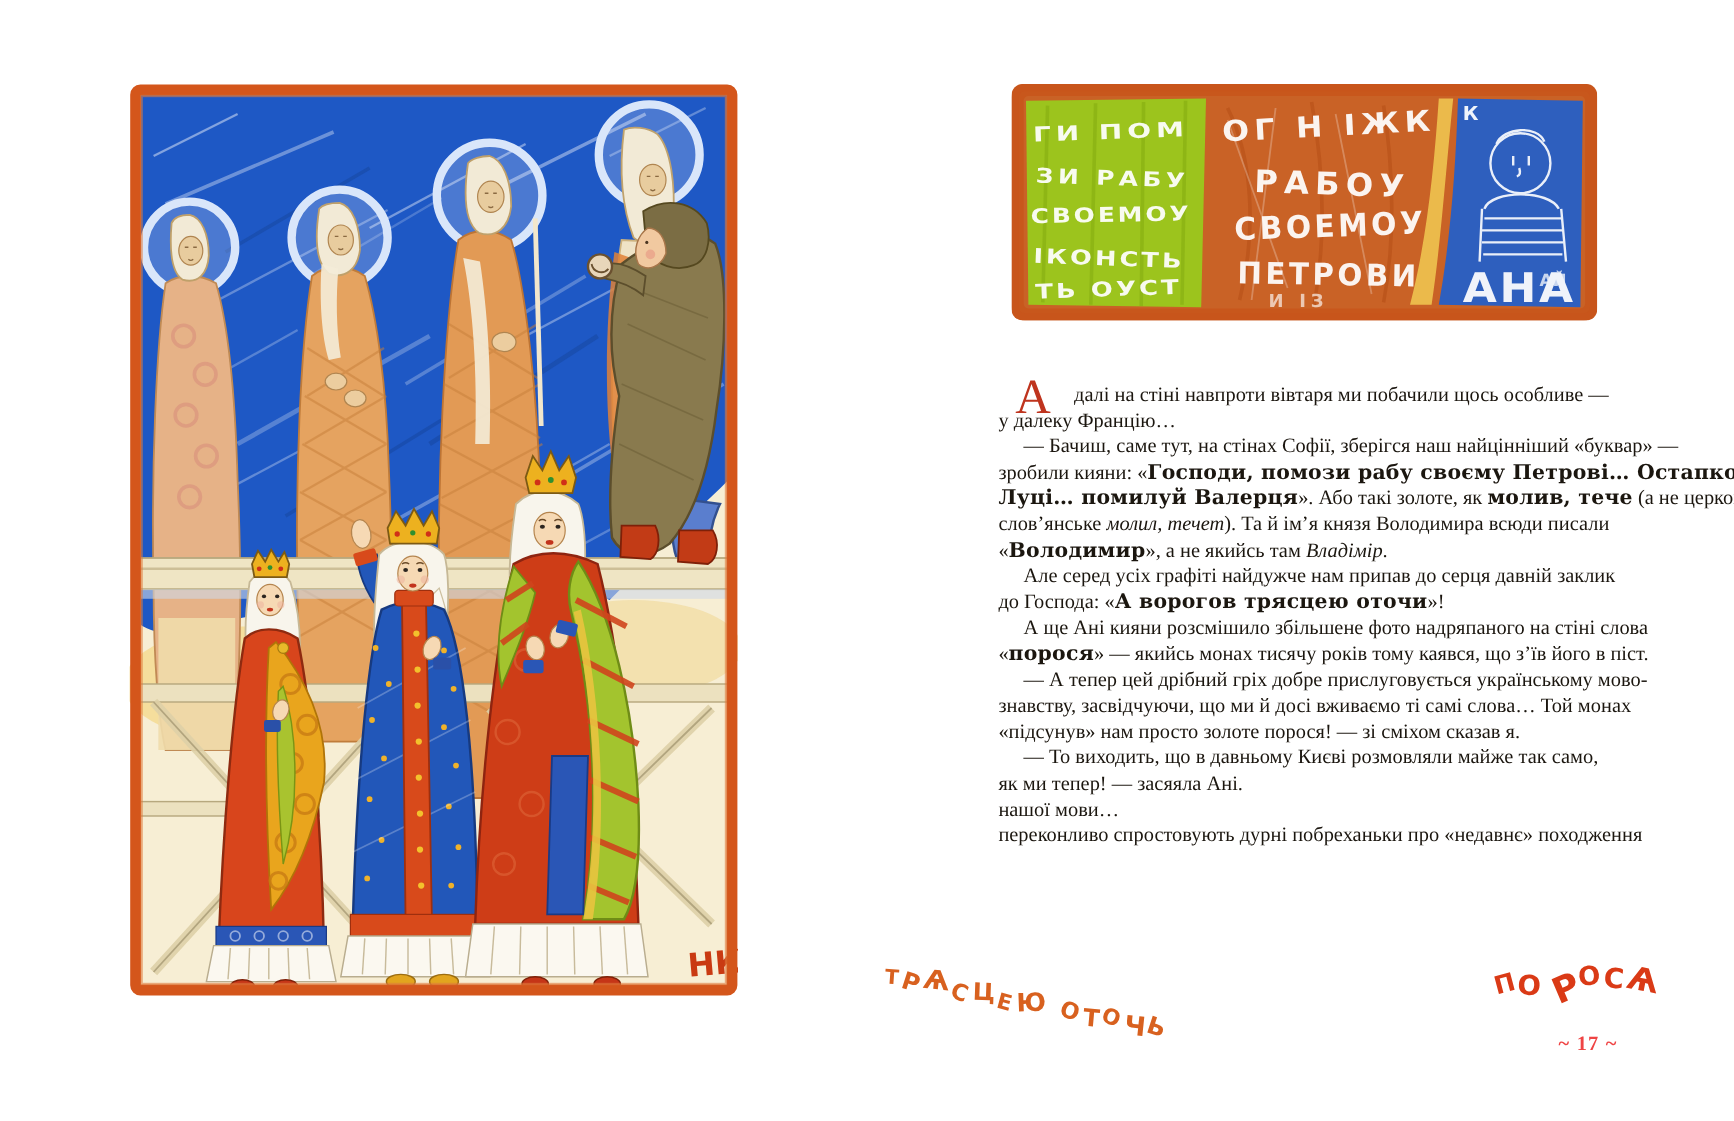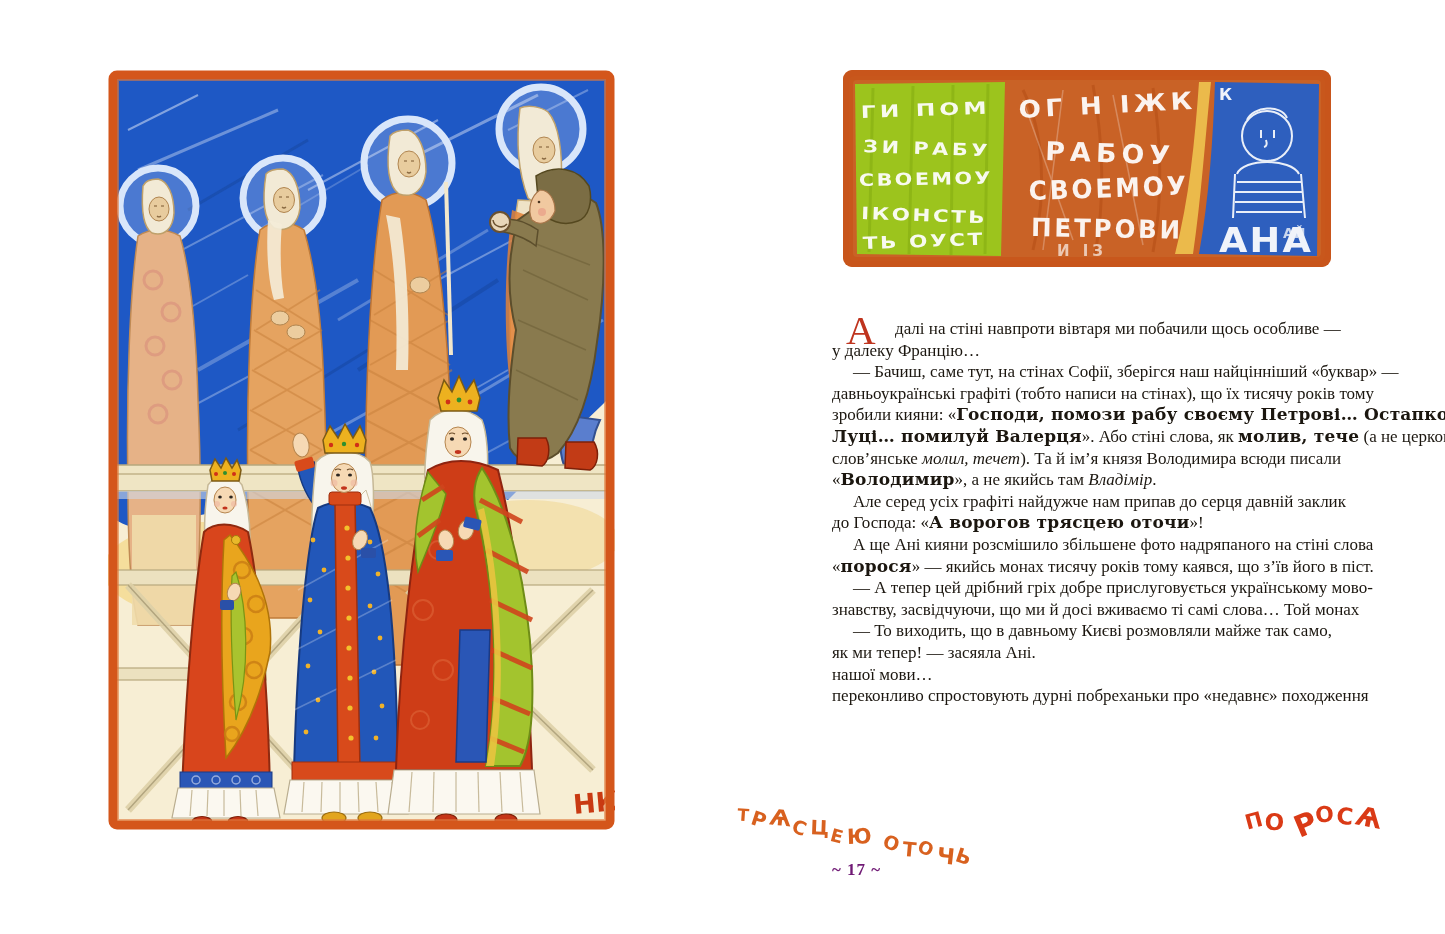--- a/index.html
+++ b/index.html
@@ -18,22 +18,22 @@
   .tline.ind{padding-left:21px;}
   .tline.dropline{position:relative;padding-left:63px;}
   .dropcap{
     position:absolute;left:14px;top:-8px;font-size:41px;line-height:1;
     color:#bf341e;font-family:"Liberation Serif",serif;
   }
   .run-g{font-family:"DejaVu Serif",serif;font-weight:700;letter-spacing:.2px;}
   .run-i{font-style:italic;}
   
   .pagenum{
-    left:832px;top:860px;width:516px;text-align:left;
-    font-size:17px;font-weight:bold;color:#701a75;letter-spacing:1px;
+    left:832px;top:860px;width:516px;text-align:right;
+    font-size:17px;font-weight:bold;color:#ef4444;letter-spacing:1px;
   }
   .hand{
     font-family:"DejaVu Sans",sans-serif;font-weight:700;white-space:nowrap;
   }
   .hl{left:740px;top:800px;font-size:20px;color:#d8611f;transform:rotate(10deg);transform-origin:left top;letter-spacing:3px;}
   .hr{left:1243px;top:796px;font-size:23px;color:#da3a16;transform:rotate(-3deg);transform-origin:left top;letter-spacing:4px;}
   .hand span{display:inline-block;}
 </style>
 </head>
 <body>
@@ -440,31 +440,31 @@
         <path d="M220,20 L200,180" fill="none"></path>
   </g>
   <rect x="3" y="3" width="482" height="191" rx="8" fill="none" stroke="#c8551b" stroke-width="6"></rect>
 </svg>
 </figure>
 
 <div class="abs textcol">
     <div class="tline dropline"><span class="dropcap">А</span><span>далі на стіні навпроти вівтаря ми побачили щось особливе —</span></div>
     <div class="tline"><span>у далеку Францію…</span></div>
     <div class="tline ind"><span>— Бачиш, саме тут, на стінах Софії, зберігся наш найцінніший «буквар» —</span></div>
-    <div class="tline"><span>давньоукраїнські графіті (тобто написи на стінах), що їх тисячу років тому</span></div>
     <div class="tline"><span>зробили кияни: «</span><span class="run-g">Господи, помози рабу своєму Петрові… Остапкові…</span></div>
-    <div class="tline"><span class="run-g">Луці… помилуй Валерця</span><span>». Або стіні слова, як </span><span class="run-g">молив, тече</span><span> (а не церковно-</span></div>
+    <div class="tline"><span class="run-g">Луці… помилуй Валерця</span><span>». Або такі золоте, як </span><span class="run-g">молив, тече</span><span> (а не церковно-</span></div>
     <div class="tline"><span>слов’янське </span><span class="run-i">молил, течет</span><span>). Та й ім’я князя Володимира всюди писали</span></div>
     <div class="tline"><span>«</span><span class="run-g">Володимир</span><span>», а не якийсь там </span><span class="run-i">Владімір</span><span>.</span></div>
     <div class="tline ind"><span>Але серед усіх графіті найдужче нам припав до серця давній заклик</span></div>
     <div class="tline"><span>до Господа: «</span><span class="run-g">А ворогов трясцею оточи</span><span>»!</span></div>
     <div class="tline ind"><span>А ще Ані кияни розсмішило збільшене фото надряпаного на стіні слова</span></div>
     <div class="tline"><span>«</span><span class="run-g">порося</span><span>» — якийсь монах тисячу років тому каявся, що з’їв його в піст.</span></div>
     <div class="tline ind"><span>— А тепер цей дрібний гріх добре прислуговується українському мово-</span></div>
     <div class="tline"><span>знавству, засвідчуючи, що ми й досі вживаємо ті самі слова… Той монах</span></div>
+    <div class="tline"><span>«підсунув» нам просто золоте порося! — зі сміхом сказав я.</span></div>
     <div class="tline ind"><span>— То виходить, що в давньому Києві розмовляли майже так само,</span></div>
     <div class="tline"><span>як ми тепер! — засяяла Ані.</span></div>
     <div class="tline"><span>нашої мови…</span></div>
     <div class="tline"><span>переконливо спростовують дурні побреханьки про «недавнє» походження</span></div>
   </div>
 
 <div class="abs hand hl"><span style="transform: rotate(-6deg) translateY(0px); font-size: 0.85em;">Т</span><span style="transform: rotate(8deg) translateY(3px); font-size: 1em;">Р</span><span style="transform: rotate(-4deg) translateY(-2px); font-size: 1.1em;">Ѧ</span><span style="transform: rotate(10deg) translateY(4px); font-size: 0.95em;">С</span><span style="transform: rotate(-8deg) translateY(0px); font-size: 1em;">Ц</span><span style="transform: rotate(5deg) translateY(5px); font-size: 0.9em;">Е</span><span style="transform: rotate(-12deg) translateY(2px); font-size: 1.05em;">Ю</span><span style="width: 10px; transform: rotate(0deg) translateY(0px); font-size: 1em;"> </span><span style="transform: rotate(9deg) translateY(3px); font-size: 0.95em;">О</span><span style="transform: rotate(-5deg) translateY(6px); font-size: 1em;">Т</span><span style="transform: rotate(12deg) translateY(2px); font-size: 0.9em;">О</span><span style="transform: rotate(-4deg) translateY(7px); font-size: 1.1em;">Ч</span><span style="transform: rotate(8deg) translateY(4px); font-size: 1em;">Ь</span></div>
 <div class="abs hand hr"><span style="transform: rotate(-12deg) translateY(4px); font-size: 0.9em;">П</span><span style="transform: rotate(6deg) translateY(8px); font-size: 1em;">О</span><span style="transform: rotate(-20deg) translateY(14px); font-size: 1.3em;">Р</span><span style="transform: rotate(-4deg) translateY(2px); font-size: 0.95em;">О</span><span style="transform: rotate(8deg) translateY(6px); font-size: 1em;">С</span><span style="transform: rotate(14deg) translateY(10px); font-size: 1.15em;">Ѧ</span></div>
 <div class="abs pagenum">~ 17 ~</div>
 

